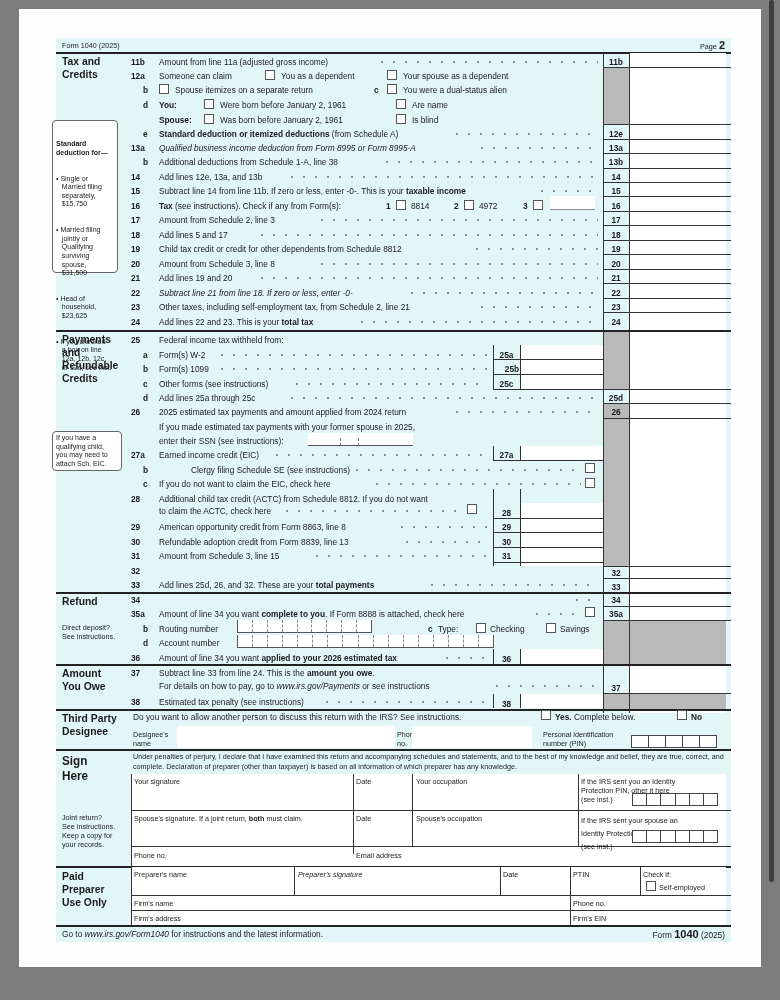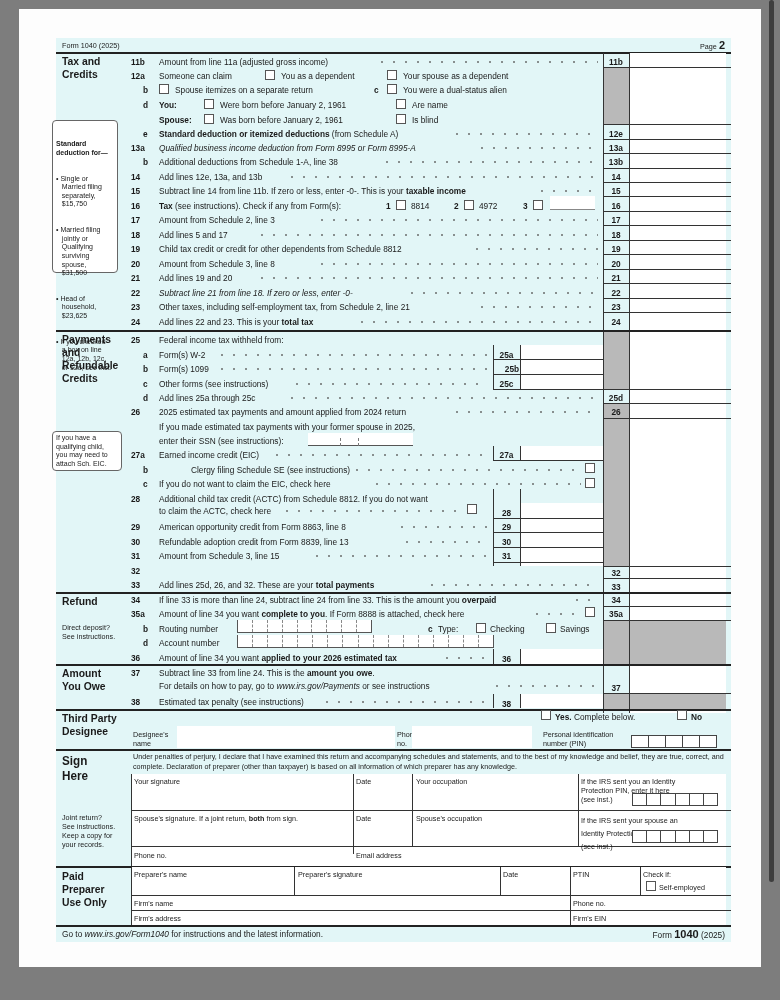--- a/index.html
+++ b/index.html
@@ -330,21 +330,20 @@
 
   <div class="abs num" style="left:75px;top:542px;">33</div>
   <div class="abs t8" style="left:103px;top:542px;"><span>Add lines 25d, 26, and 32. These are your </span><b>total payments</b></div>
   <div class="dots" style="left:370px;top:543px;width:172px;"></div>
   <div class="lbl" style="left:547px;top:544px;width:26px;">33</div>
   <div class="hrk" style="left:0;top:554px;width:675px;"></div>
 
   <div class="abs sec" style="left:6px;top:557px;">Refund</div>
 
   <div class="abs num" style="left:75px;top:557px;">34</div>
-  <div class="abs t8" style="left:103px;top:557px;"><span>If line 33 is more than line 24, subtract line 24 from line 33. This is the amount you </span><b>overpaid</b></div>
   <div class="dots" style="left:515px;top:558px;width:27px;"></div>
   <div class="lbl" style="left:547px;top:557px;width:26px;">34</div>
   <div class="hr" style="left:547px;top:568px;width:128px;"></div>
 
   <div class="abs num" style="left:75px;top:571px;">35a</div>
   <div class="abs t8" style="left:103px;top:571px;"><span>Amount of line 34 you want </span><b>complete to you</b><span>. If Form 8888 is attached, check here</span></div>
   <div class="dots" style="left:475px;top:572px;width:50px;"></div>
   <div class="cb" style="left:529px;top:569px;"></div>
   <div class="lbl" style="left:547px;top:571px;width:26px;">35a</div>
   <div class="hr" style="left:547px;top:582px;width:128px;"></div>
@@ -416,20 +415,21 @@
   <div class="vr" style="left:437px;top:656px;height:14px;"></div>
   <div class="vr" style="left:464px;top:656px;height:14px;"></div>
   <div class="abs num" style="left:75px;top:659px;">38</div>
   <div class="abs t8" style="left:103px;top:659px;">Estimated tax penalty (see instructions)</div>
   <div class="dots" style="left:265px;top:660px;width:167px;"></div>
   <div class="lbl" style="left:437px;top:661px;width:27px;">38</div>
   <div class="hrk" style="left:0;top:671px;width:675px;"></div>
 
   <div class="abs sec" style="left:6px;top:674px;white-space:pre;">Third Party
 Designee</div>
+  <div class="abs t8" style="left:77px;top:674px;">Do you want to allow another person to discuss this return with the IRS? See instructions.</div>
   <div class="cb" style="left:485px;top:672px;"></div>
   <div class="abs t8" style="left:499px;top:674px;"><b>Yes.</b><span> Complete below.</span></div>
   <div class="cb" style="left:621px;top:672px;"></div>
   <div class="abs t8 b" style="left:635px;top:674px;">No</div>
   <div class="abs t7" style="left:77px;top:692px;line-height:9px;white-space:pre;">Designee's
 name</div>
   <div class="white" style="left:121px;top:688px;width:218px;height:22px;"></div>
   <div class="abs t7" style="left:341px;top:692px;line-height:9px;white-space:pre;">Phone
 no.</div>
   <div class="white" style="left:356px;top:688px;width:120px;height:22px;"></div>
@@ -453,36 +453,36 @@
   <div class="vr" style="left:297px;top:736px;height:80px;"></div>
   <div class="vr" style="left:356px;top:736px;height:72px;"></div>
   <div class="vr" style="left:522px;top:736px;height:72px;"></div>
   <div class="hr" style="left:75px;top:772px;width:600px;"></div>
   <div class="hr" style="left:75px;top:808px;width:600px;"></div>
 
   <div class="abs t7" style="left:78px;top:739px;">Your signature</div>
   <div class="abs t7" style="left:300px;top:739px;">Date</div>
   <div class="abs t7" style="left:360px;top:739px;">Your occupation</div>
   <div class="abs t7" style="left:525px;top:739px;line-height:9px;white-space:pre;">If the IRS sent you an Identity
-Protection PIN, enter it here
+Protection PIN, other it here
 (see inst.)</div>
   <div class="pinbox" style="left:576px;top:755px;width:86px;">
       <span></span>
       <span></span>
       <span></span>
       <span></span>
       <span></span>
       <span></span>
     </div>
 
   <div class="abs t7" style="left:6px;top:775px;line-height:9px;white-space:pre;">Joint return?
 See instructions.
 Keep a copy for
 your records.</div>
-  <div class="abs t7" style="left:78px;top:776px;"><span>Spouse's signature. If a joint return, </span><b>both</b><span> from sign.</span></div>
+  <div class="abs t7" style="left:78px;top:776px;"><span>Spouse's signature. If a joint return, </span><b>both</b><span> must claim.</span></div>
   <div class="abs t7" style="left:300px;top:776px;">Date</div>
   <div class="abs t7" style="left:360px;top:776px;">Spouse's occupation</div>
   <div class="abs t7" style="left:525px;top:776px;line-height:13px;white-space:pre;">If the IRS sent your spouse an
 Identity Protection PIN, enter it here
 (see inst.)</div>
   <div class="pinbox" style="left:576px;top:792px;width:86px;">
       <span></span>
       <span></span>
       <span></span>
       <span></span>
@@ -500,21 +500,21 @@
   <div class="white" style="left:75px;top:829px;width:595px;height:58px;"></div>
   <div class="vr" style="left:75px;top:829px;height:58px;"></div>
   <div class="vr" style="left:238px;top:829px;height:28px;"></div>
   <div class="vr" style="left:444px;top:829px;height:28px;"></div>
   <div class="vr" style="left:514px;top:829px;height:58px;"></div>
   <div class="vr" style="left:584px;top:829px;height:28px;"></div>
   <div class="hr" style="left:75px;top:857px;width:600px;"></div>
   <div class="hr" style="left:75px;top:872px;width:600px;"></div>
 
   <div class="abs t7" style="left:78px;top:832px;">Preparer's name</div>
-  <div class="abs t7" style="left:242px;top:832px;">Preparer's signature</div>
+  <div class="abs t7" style="left:242px;top:832px;font-style:italic;">Preparer's signature</div>
   <div class="abs t7" style="left:447px;top:832px;">Date</div>
   <div class="abs t7" style="left:517px;top:832px;">PTIN</div>
   <div class="abs t7" style="left:587px;top:832px;">Check if:</div>
   <div class="cb" style="left:590px;top:843px;"></div>
   <div class="abs t7" style="left:603px;top:845px;">Self-employed</div>
   <div class="abs t7" style="left:78px;top:861px;">Firm's name</div>
   <div class="abs t7" style="left:517px;top:861px;">Phone no.</div>
   <div class="abs t7" style="left:78px;top:876px;">Firm's address</div>
   <div class="abs t7" style="left:517px;top:876px;">Firm's EIN</div>
   <div class="hrk" style="left:0;top:887px;width:675px;"></div>

